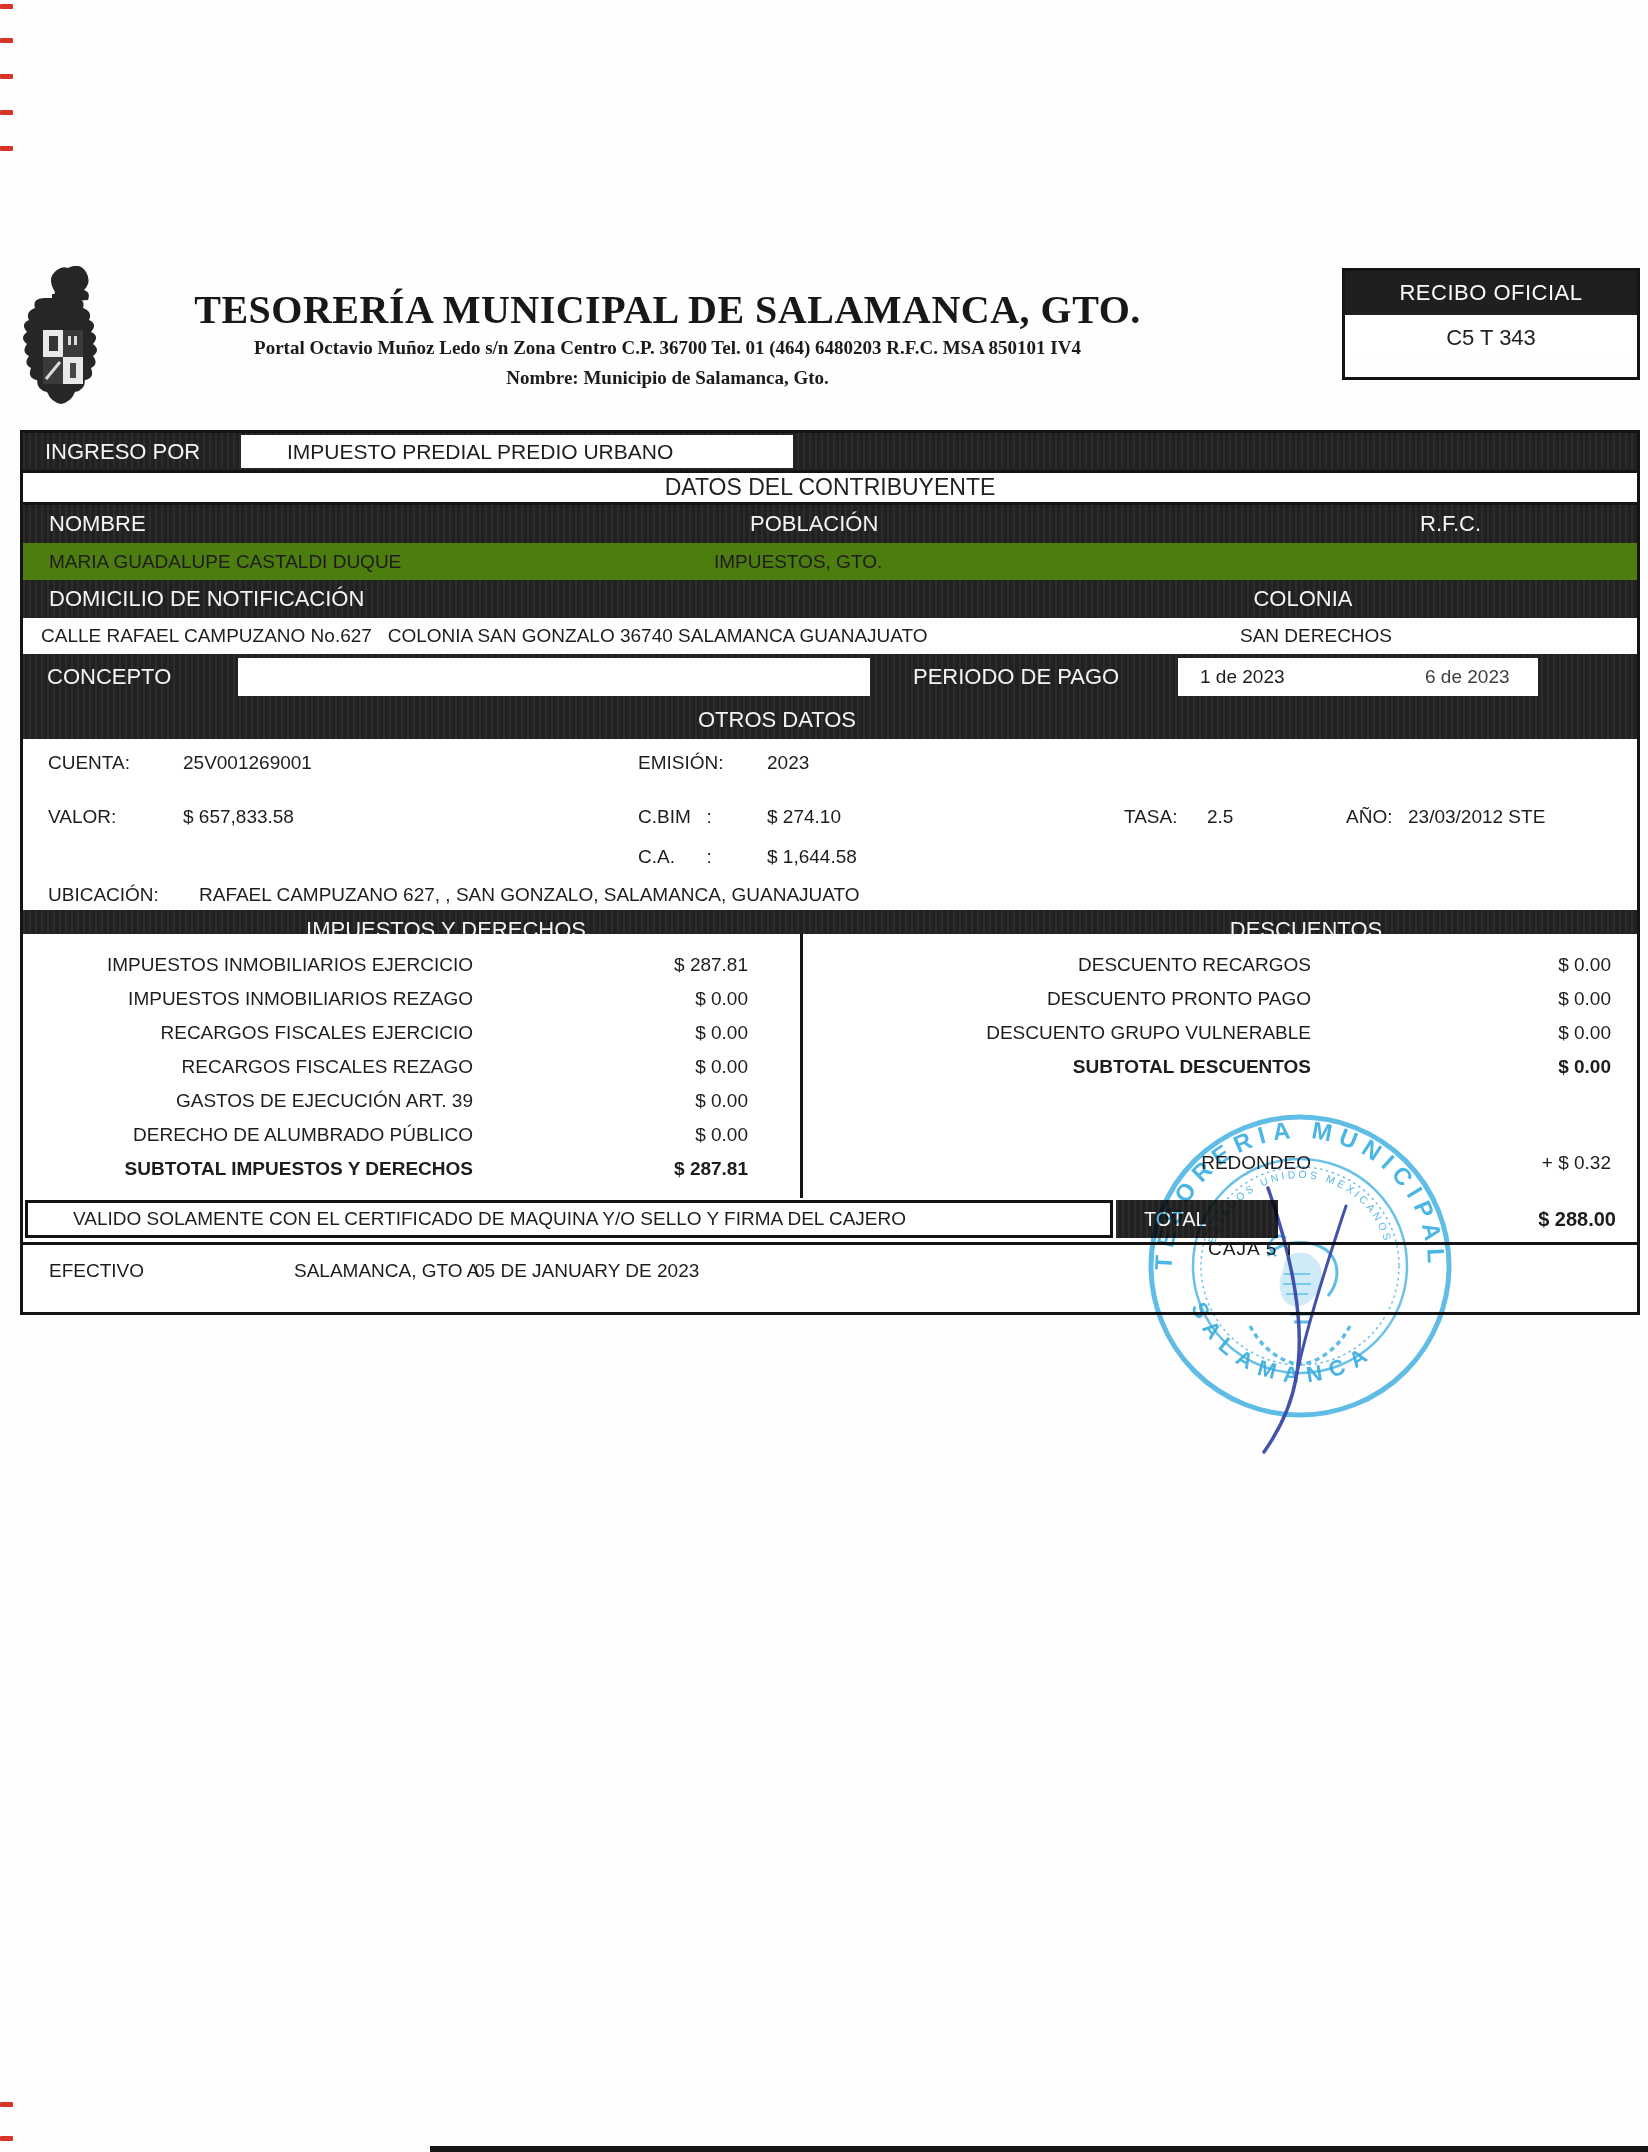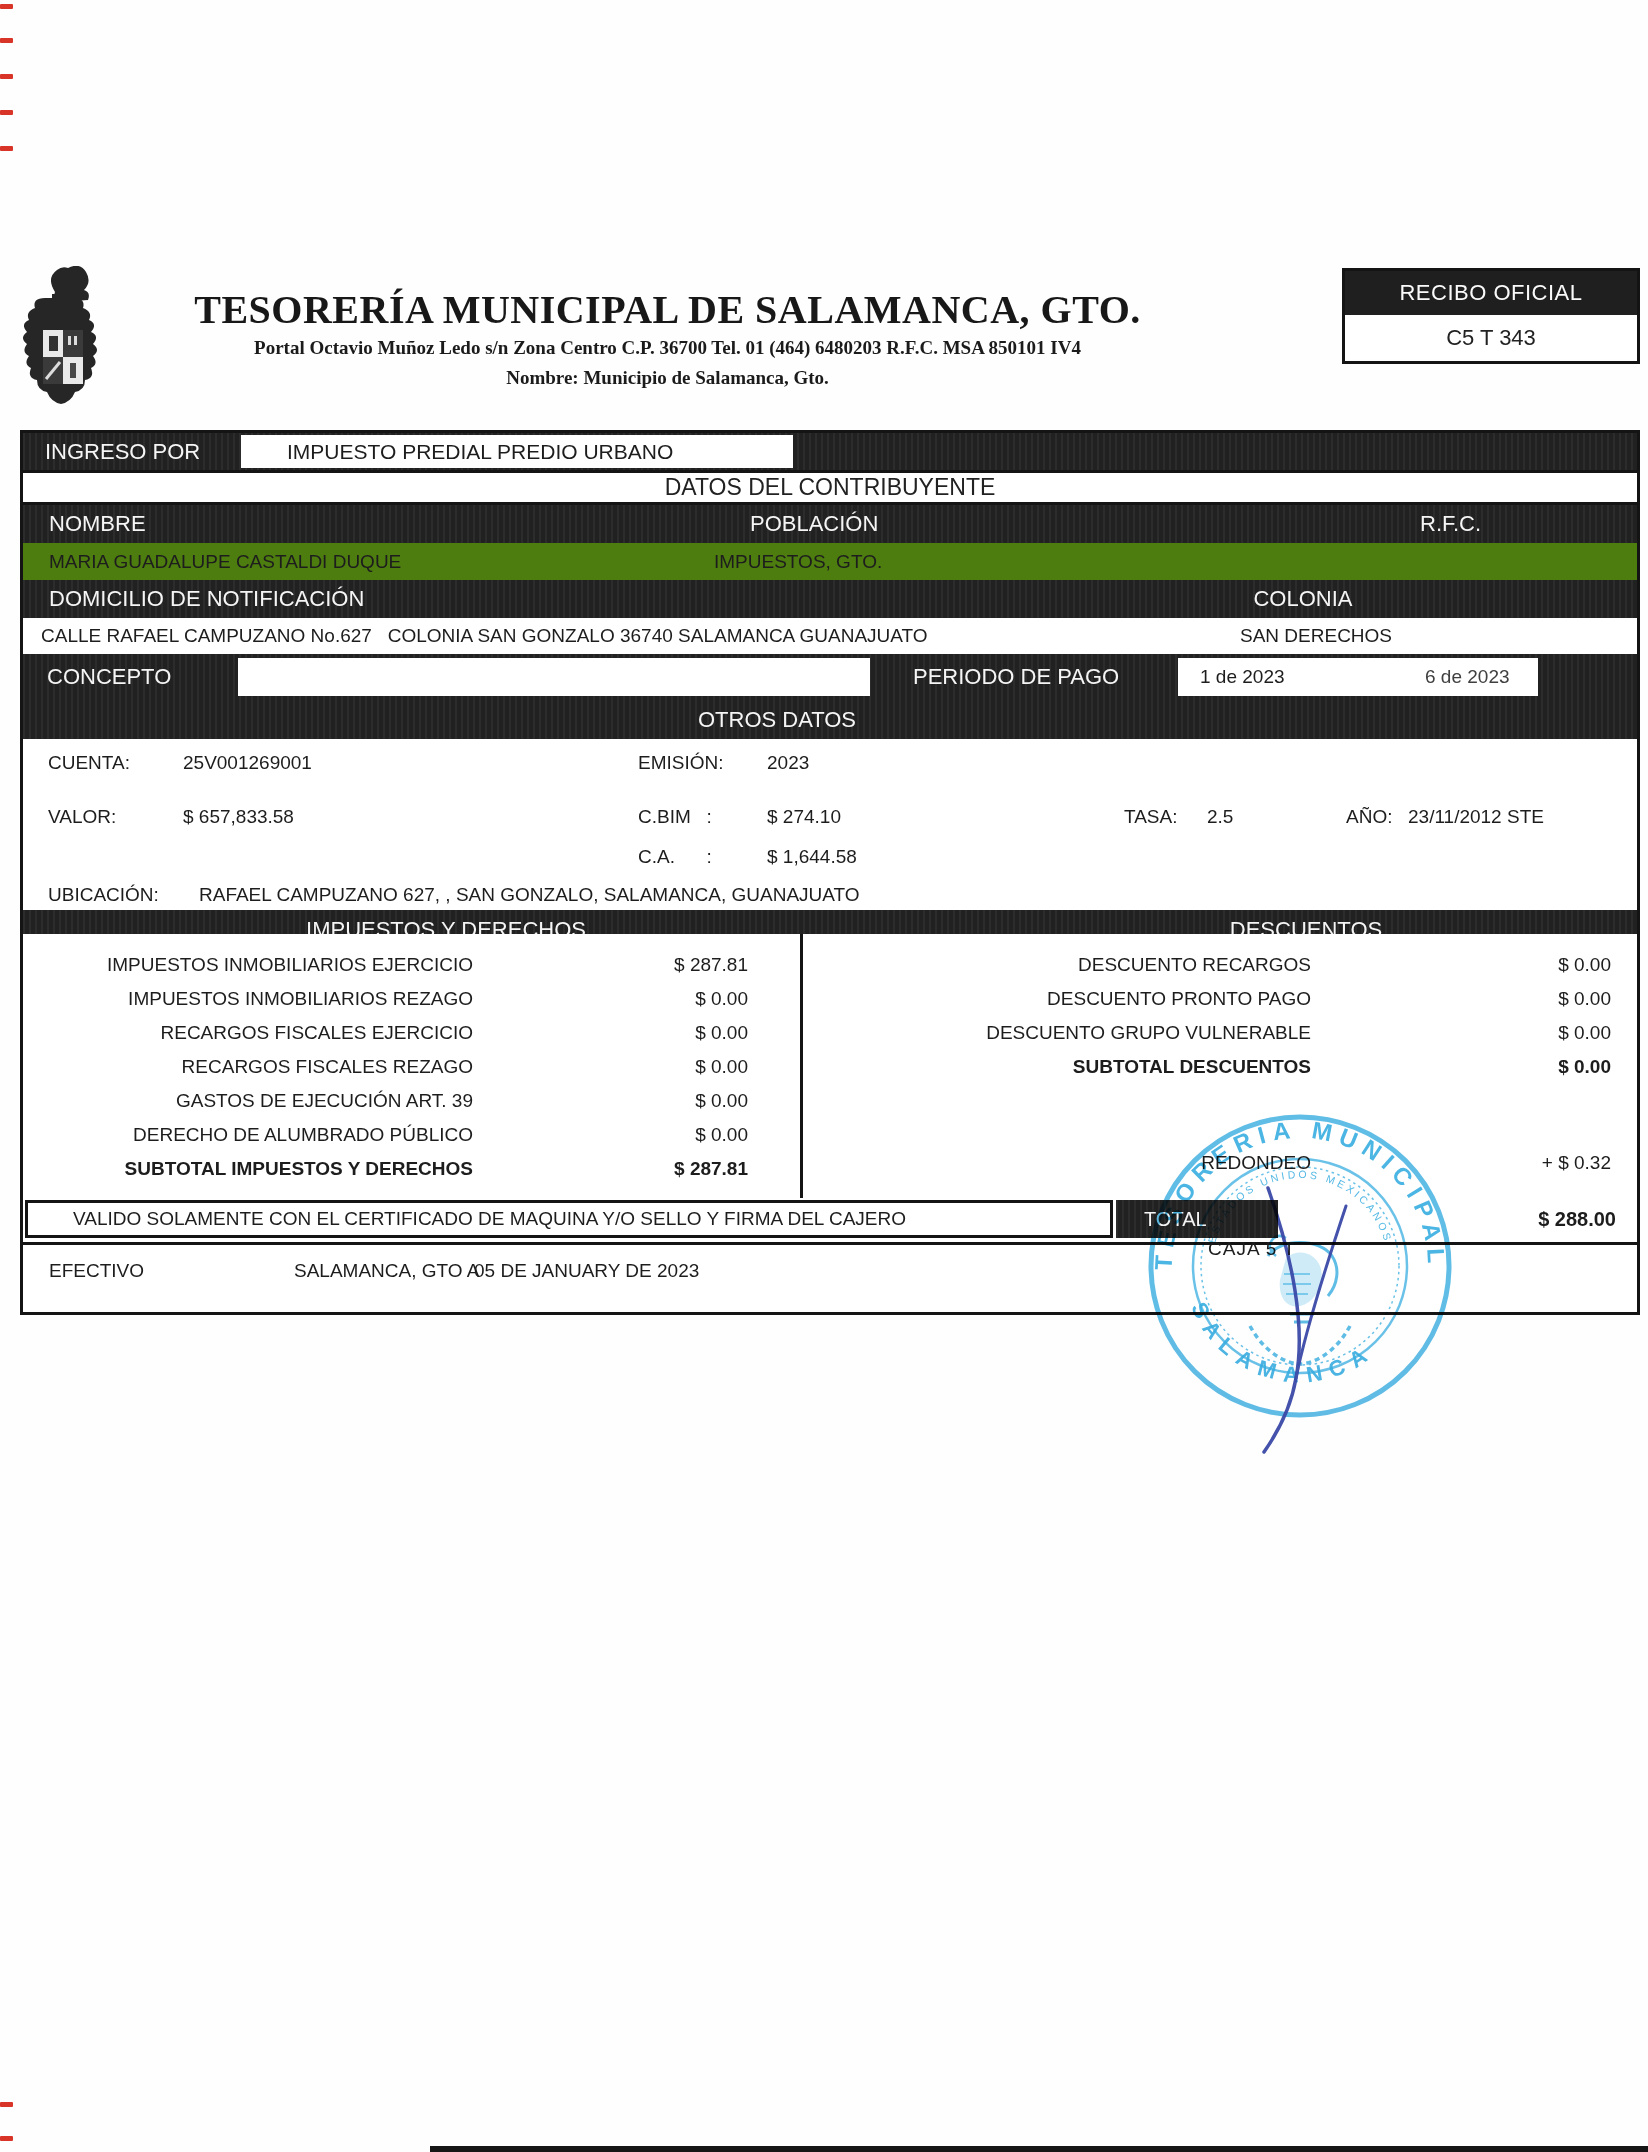--- a/index.html
+++ b/index.html
@@ -10,21 +10,21 @@
   
   .red-dash{position:absolute; left:0; width:13px; height:5px; background:#d83428; border-radius:1px;}
   .bottom-strip{position:absolute; left:430px; right:0; bottom:0; height:6px; background:#161616;}
 
   
   .crest{position:absolute; left:15px; top:266px;}
   .header-text{position:absolute; left:130px; top:288px; width:1075px; text-align:center;}
   .title{font-family:"Liberation Serif", serif; font-weight:bold; font-size:40px; line-height:44px; letter-spacing:.5px; color:#181818;}
   .subtitle{font-family:"Liberation Serif", serif; font-weight:bold; font-size:19px; line-height:24px; margin-top:4px; color:#1b1b1b;}
   .nameline{font-family:"Liberation Serif", serif; font-weight:bold; font-size:19px; line-height:24px; margin-top:6px; color:#1b1b1b;}
-  .recibo-box{position:absolute; left:1342px; top:268px; width:298px; height:96px; border:3px solid #141414; box-sizing:border-box;}
+  .recibo-box{position:absolute; left:1342px; top:268px; width:298px; height:112px; border:3px solid #141414; box-sizing:border-box;}
   .recibo-top{height:44px; background:#1f1f1f; color:#fafafa; font-size:22px; line-height:44px; text-align:center; letter-spacing:.5px;}
   .recibo-num{height:44px; background:#fff; color:#222; font-size:22px; line-height:46px; text-align:center;}
 
   
   .table{position:absolute; left:20px; top:430px; width:1620px; height:885px;
          border:3px solid #141414; box-sizing:border-box; background:#fff;}
   .bar{background:#212121; background-image:repeating-linear-gradient(90deg, rgba(255,255,255,.05) 0 2px, rgba(0,0,0,0) 2px 6px); color:#f5f5f5;}
   .row{position:relative; width:100%; box-sizing:border-box;}
 
   .row-ingreso{height:37px;}
@@ -201,21 +201,21 @@
       <span class="o-r1 o-c2l">EMISIÓN:</span>
       <span class="o-r1 o-c2v">2023</span>
 
       <span class="o-r2 o-c1l">VALOR:</span>
       <span class="o-r2 o-c1v">$ 657,833.58</span>
       <span class="o-r2 o-c2l pre">C.BIM   :</span>
       <span class="o-r2 o-c2v">$ 274.10</span>
       <span class="o-r2 o-c3l">TASA:</span>
       <span class="o-r2 o-c3v">2.5</span>
       <span class="o-r2 o-c4l">AÑO:</span>
-      <span class="o-r2 o-c4v">23/11/2012 STE</span>
+      <span class="o-r2 o-c4v">23/03/2012 STE</span>
 
       <span class="o-r3 o-c2l pre">C.A.      :</span>
       <span class="o-r3 o-c2v">$ 1,644.58</span>
 
       <span class="o-r4 o-c1l">UBICACIÓN:</span>
       <span class="o-r4 o-ubv">RAFAEL CAMPUZANO 627, , SAN GONZALO, SALAMANCA, GUANAJUATO</span>
     </div>
 
     <div class="row row-impdesc-hdr bar">
       <span class="t-imp">IMPUESTOS Y DERECHOS</span>

